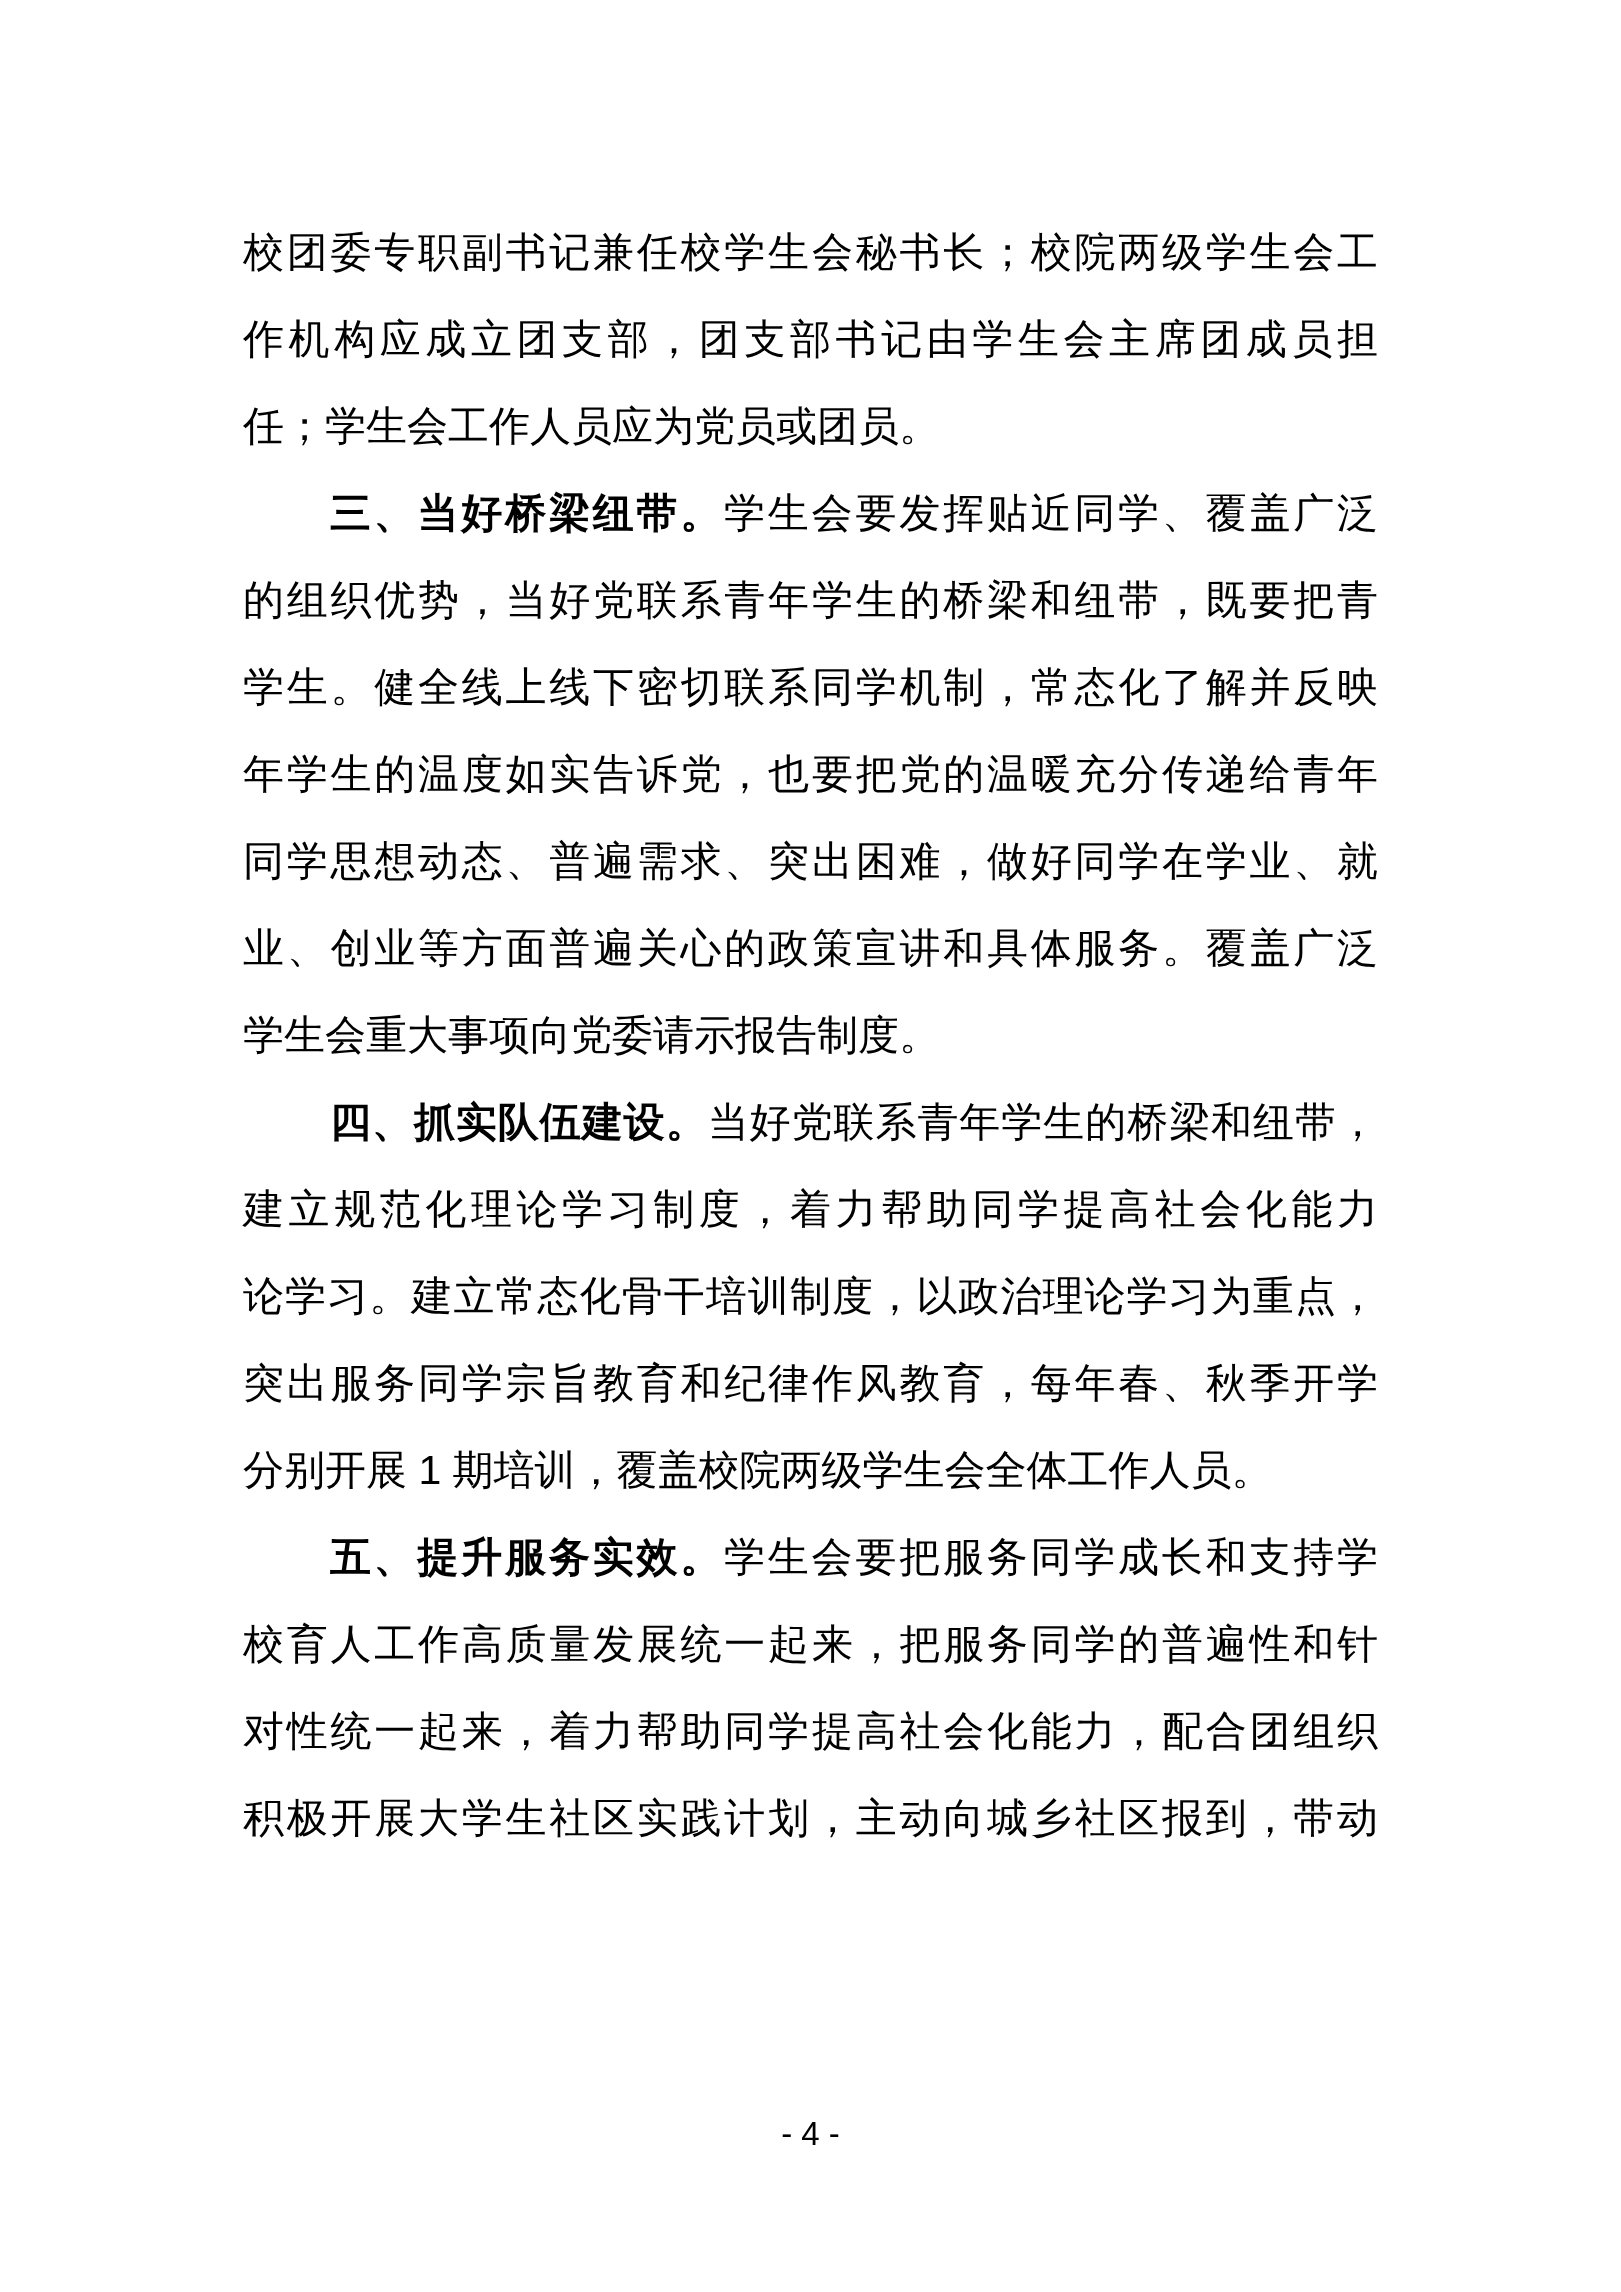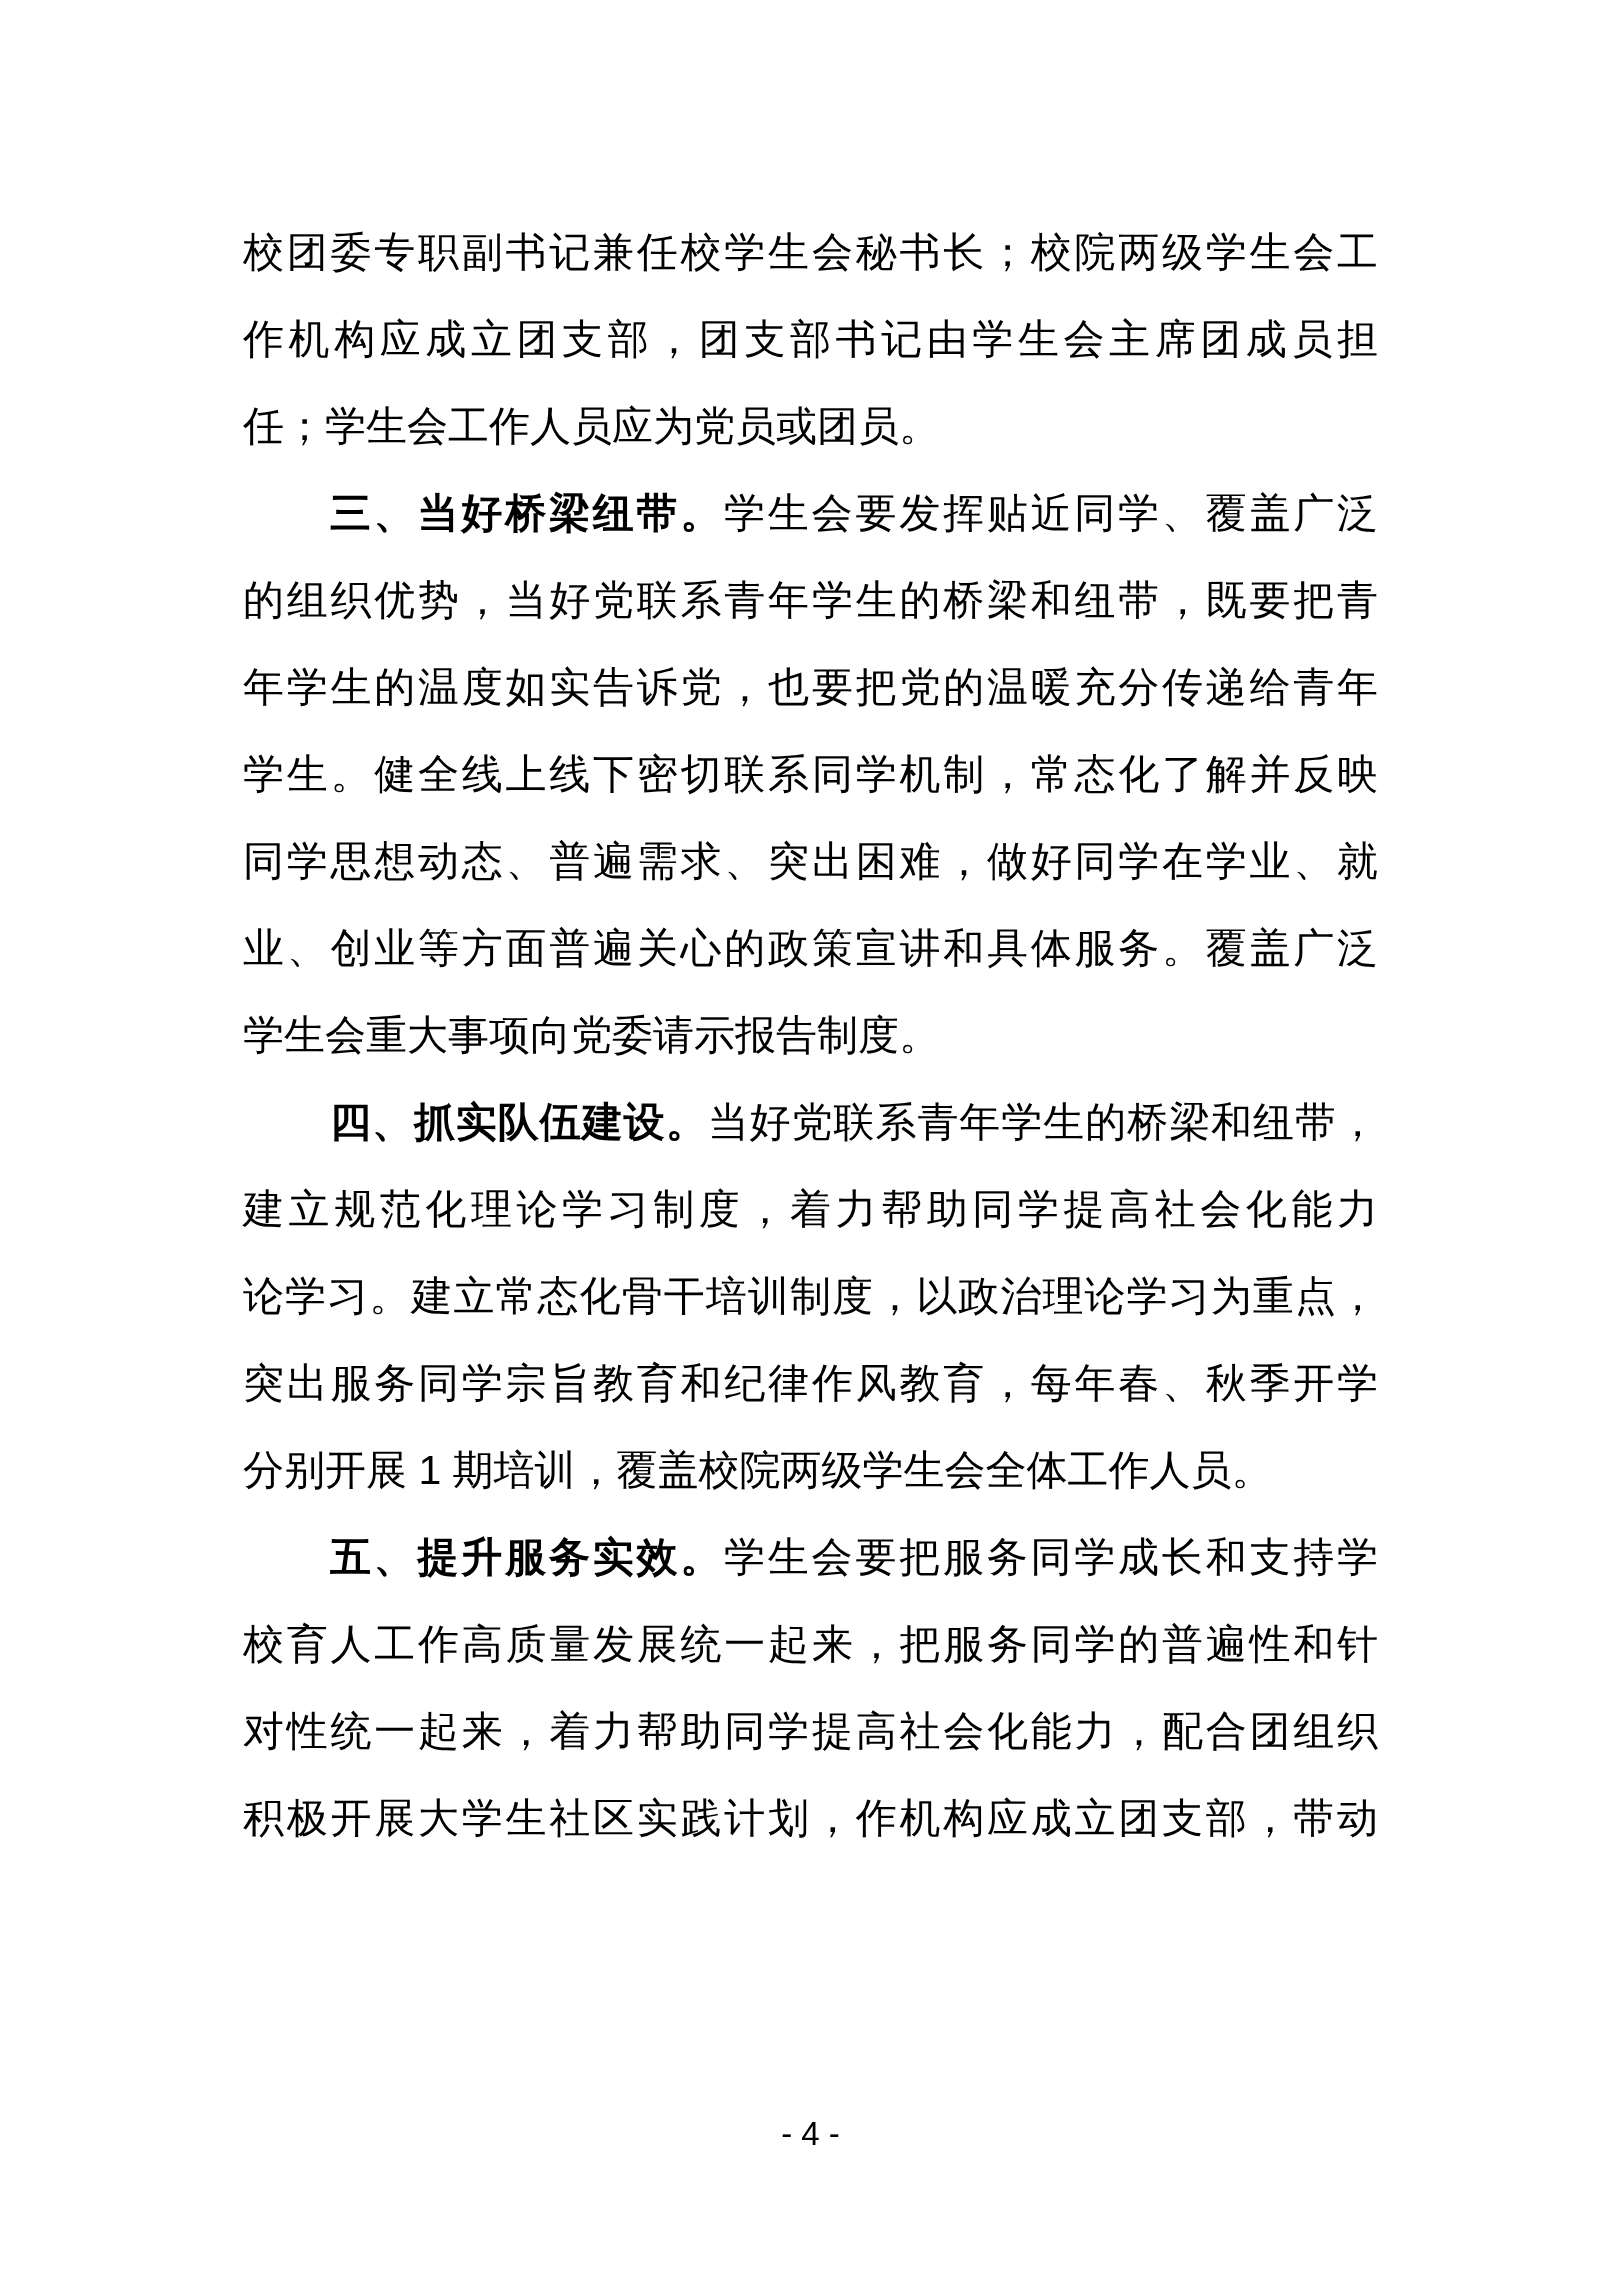--- a/index.html
+++ b/index.html
@@ -55,33 +55,33 @@
 </head>
 <body>
 
 <div class="page">
   <div class="doc-body">
     <div class="line"><span>校团委专职副书记兼任校学生会秘书长；校院两级学生会工</span></div>
     <div class="line"><span>作机构应成立团支部，团支部书记由学生会主席团成员担</span></div>
     <div class="line para-end"><span>任；学生会工作人员应为党员或团员。</span></div>
     <div class="line indent"><span class="bold">三、当好桥梁纽带。</span><span>学生会要发挥贴近同学、覆盖广泛</span></div>
     <div class="line"><span>的组织优势，当好党联系青年学生的桥梁和纽带，既要把青</span></div>
+    <div class="line"><span>学生。健全线上线下密切联系同学机制，常态化了解并反映</span></div>
     <div class="line"><span>年学生的温度如实告诉党，也要把党的温暖充分传递给青年</span></div>
-    <div class="line"><span>学生。健全线上线下密切联系同学机制，常态化了解并反映</span></div>
     <div class="line"><span>同学思想动态、普遍需求、突出困难，做好同学在学业、就</span></div>
     <div class="line"><span>业、创业等方面普遍关心的政策宣讲和具体服务。覆盖广泛</span></div>
     <div class="line para-end"><span>学生会重大事项向党委请示报告制度。</span></div>
     <div class="line indent"><span class="bold">四、抓实队伍建设。</span><span>当好党联系青年学生的桥梁和纽带，</span></div>
     <div class="line"><span>建立规范化理论学习制度，着力帮助同学提高社会化能力</span></div>
     <div class="line"><span>论学习。建立常态化骨干培训制度，以政治理论学习为重点，</span></div>
     <div class="line"><span>突出服务同学宗旨教育和纪律作风教育，每年春、秋季开学</span></div>
     <div class="line para-end"><span>分别开展 1 期培训，覆盖校院两级学生会全体工作人员。</span></div>
     <div class="line indent"><span class="bold">五、提升服务实效。</span><span>学生会要把服务同学成长和支持学</span></div>
     <div class="line"><span>校育人工作高质量发展统一起来，把服务同学的普遍性和针</span></div>
     <div class="line"><span>对性统一起来，着力帮助同学提高社会化能力，配合团组织</span></div>
-    <div class="line"><span>积极开展大学生社区实践计划，作机构应成立团支部，带动</span></div>
+    <div class="line"><span>积极开展大学生社区实践计划，主动向城乡社区报到，带动</span></div>
   </div>
 
   <div class="footer">
     <span>- 4 -</span>
   </div>
 </div>
 
 
 </body></html>

